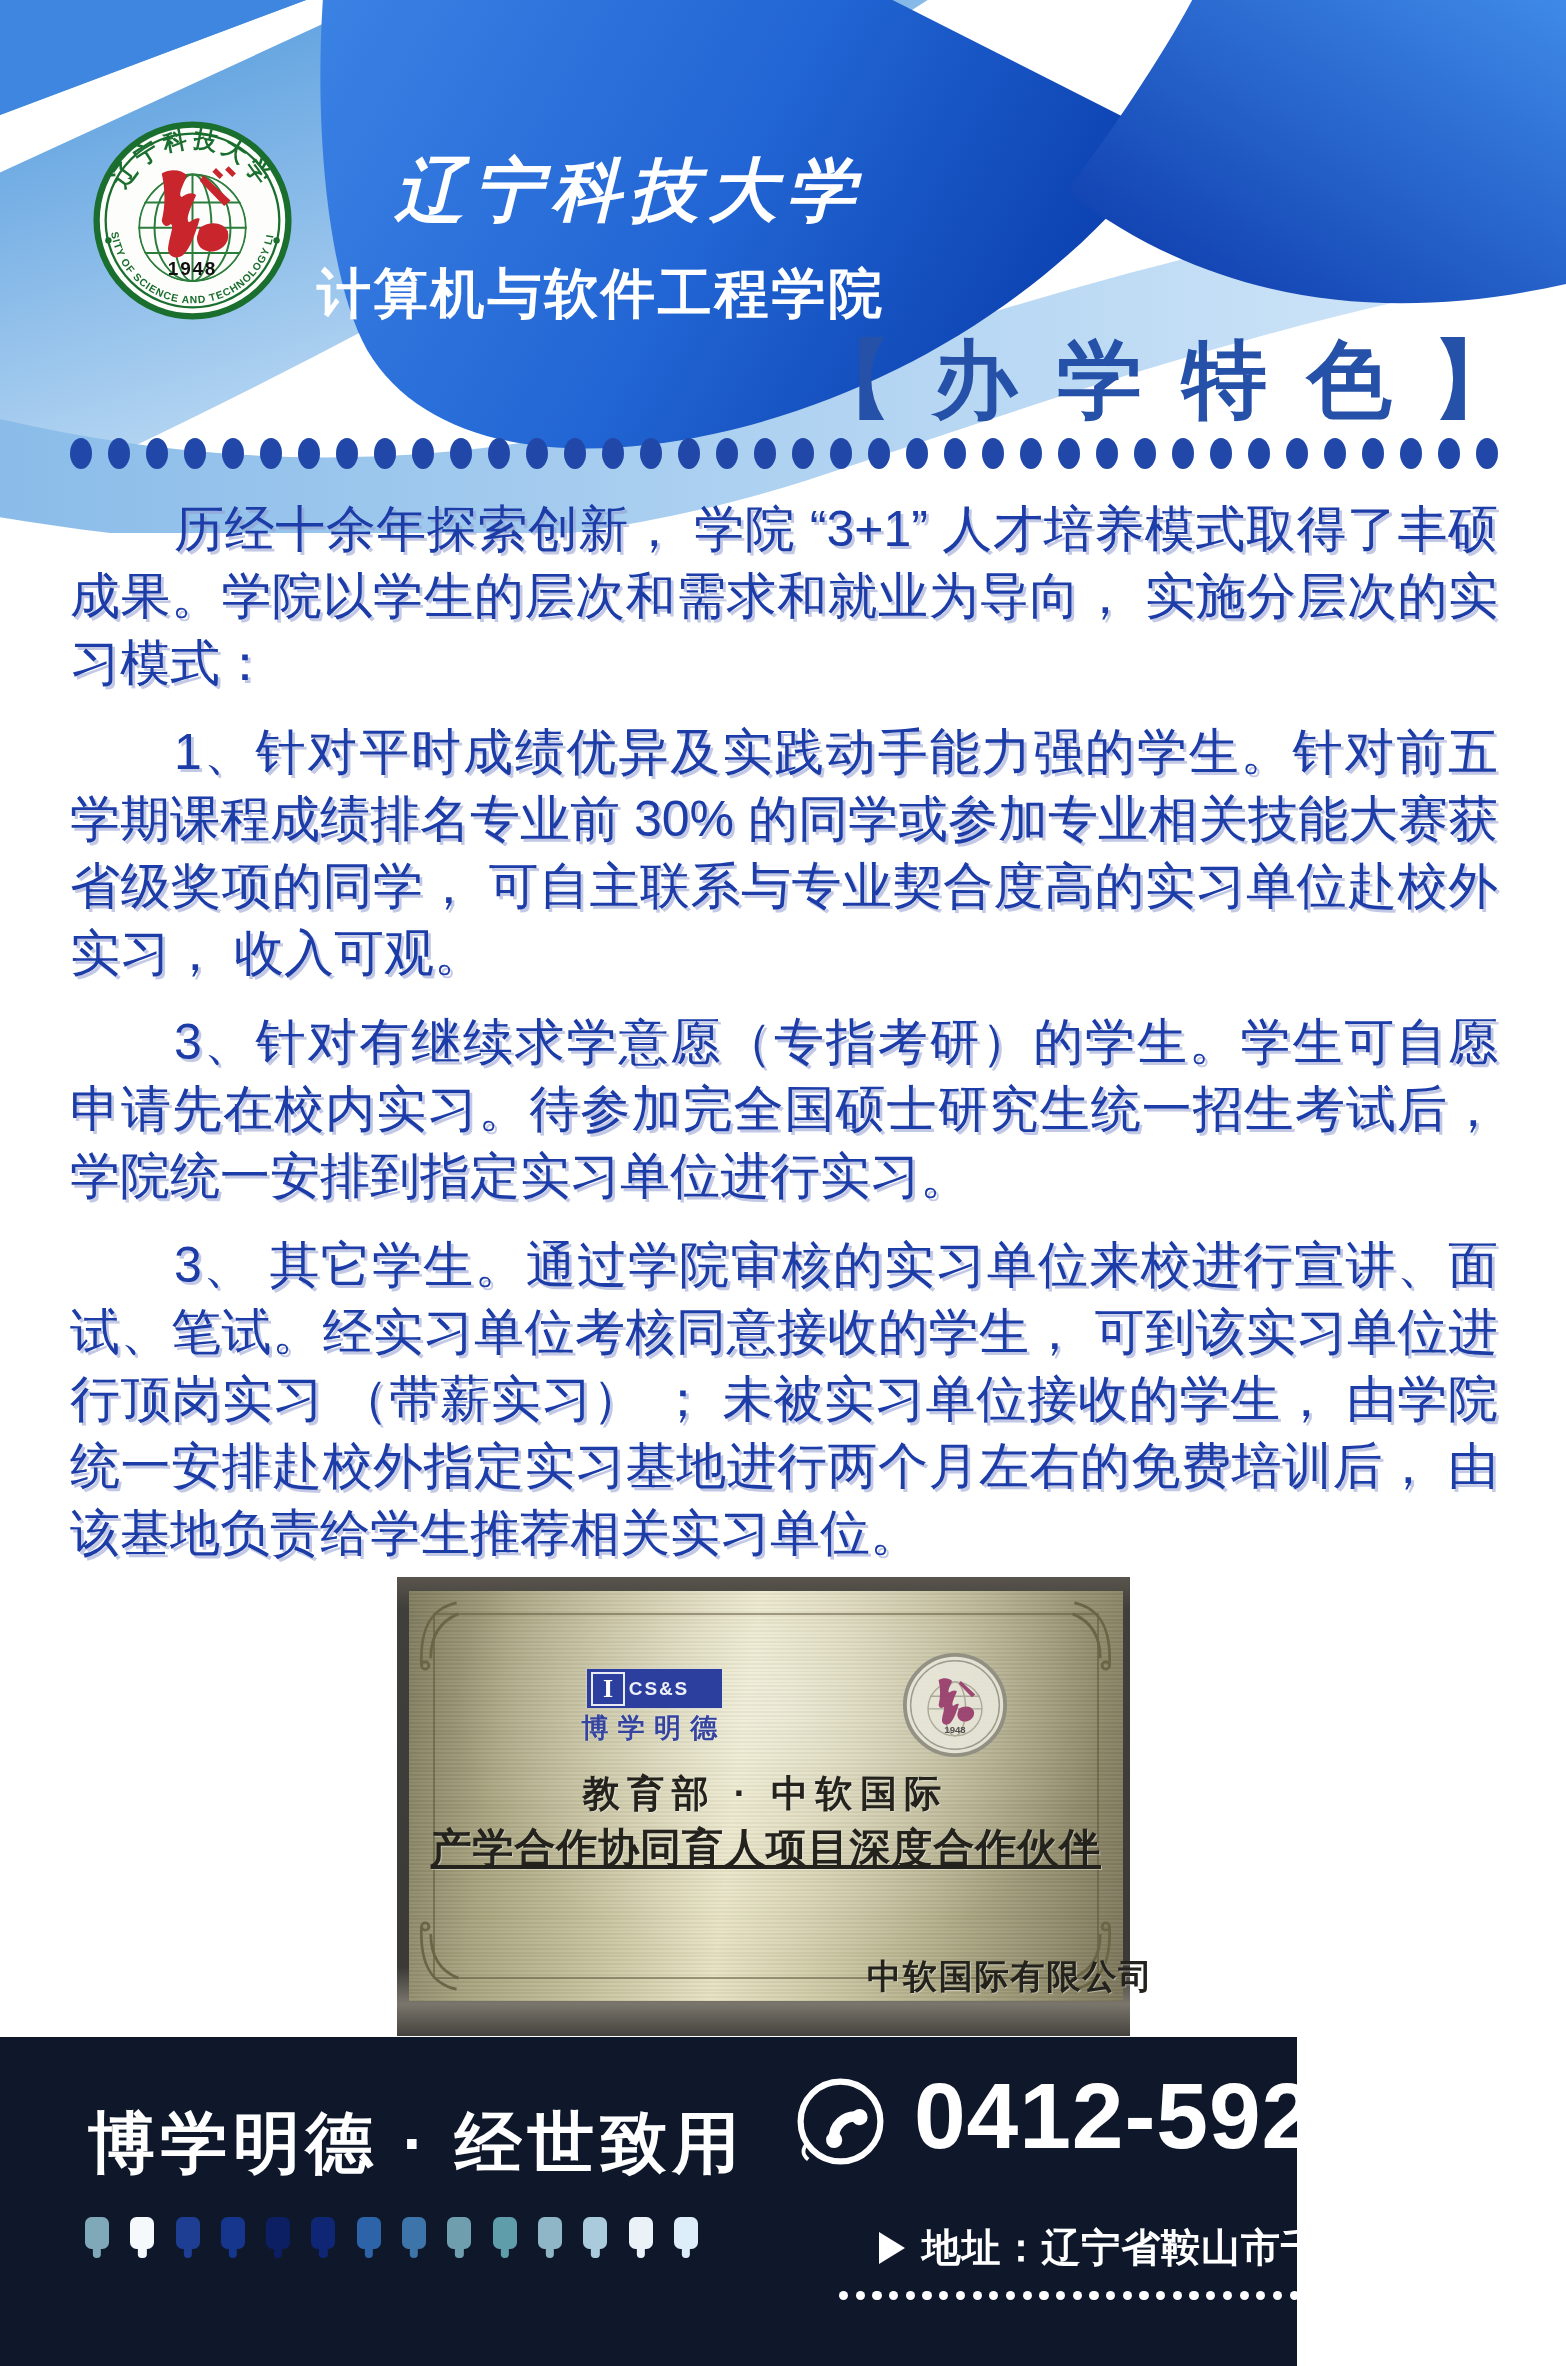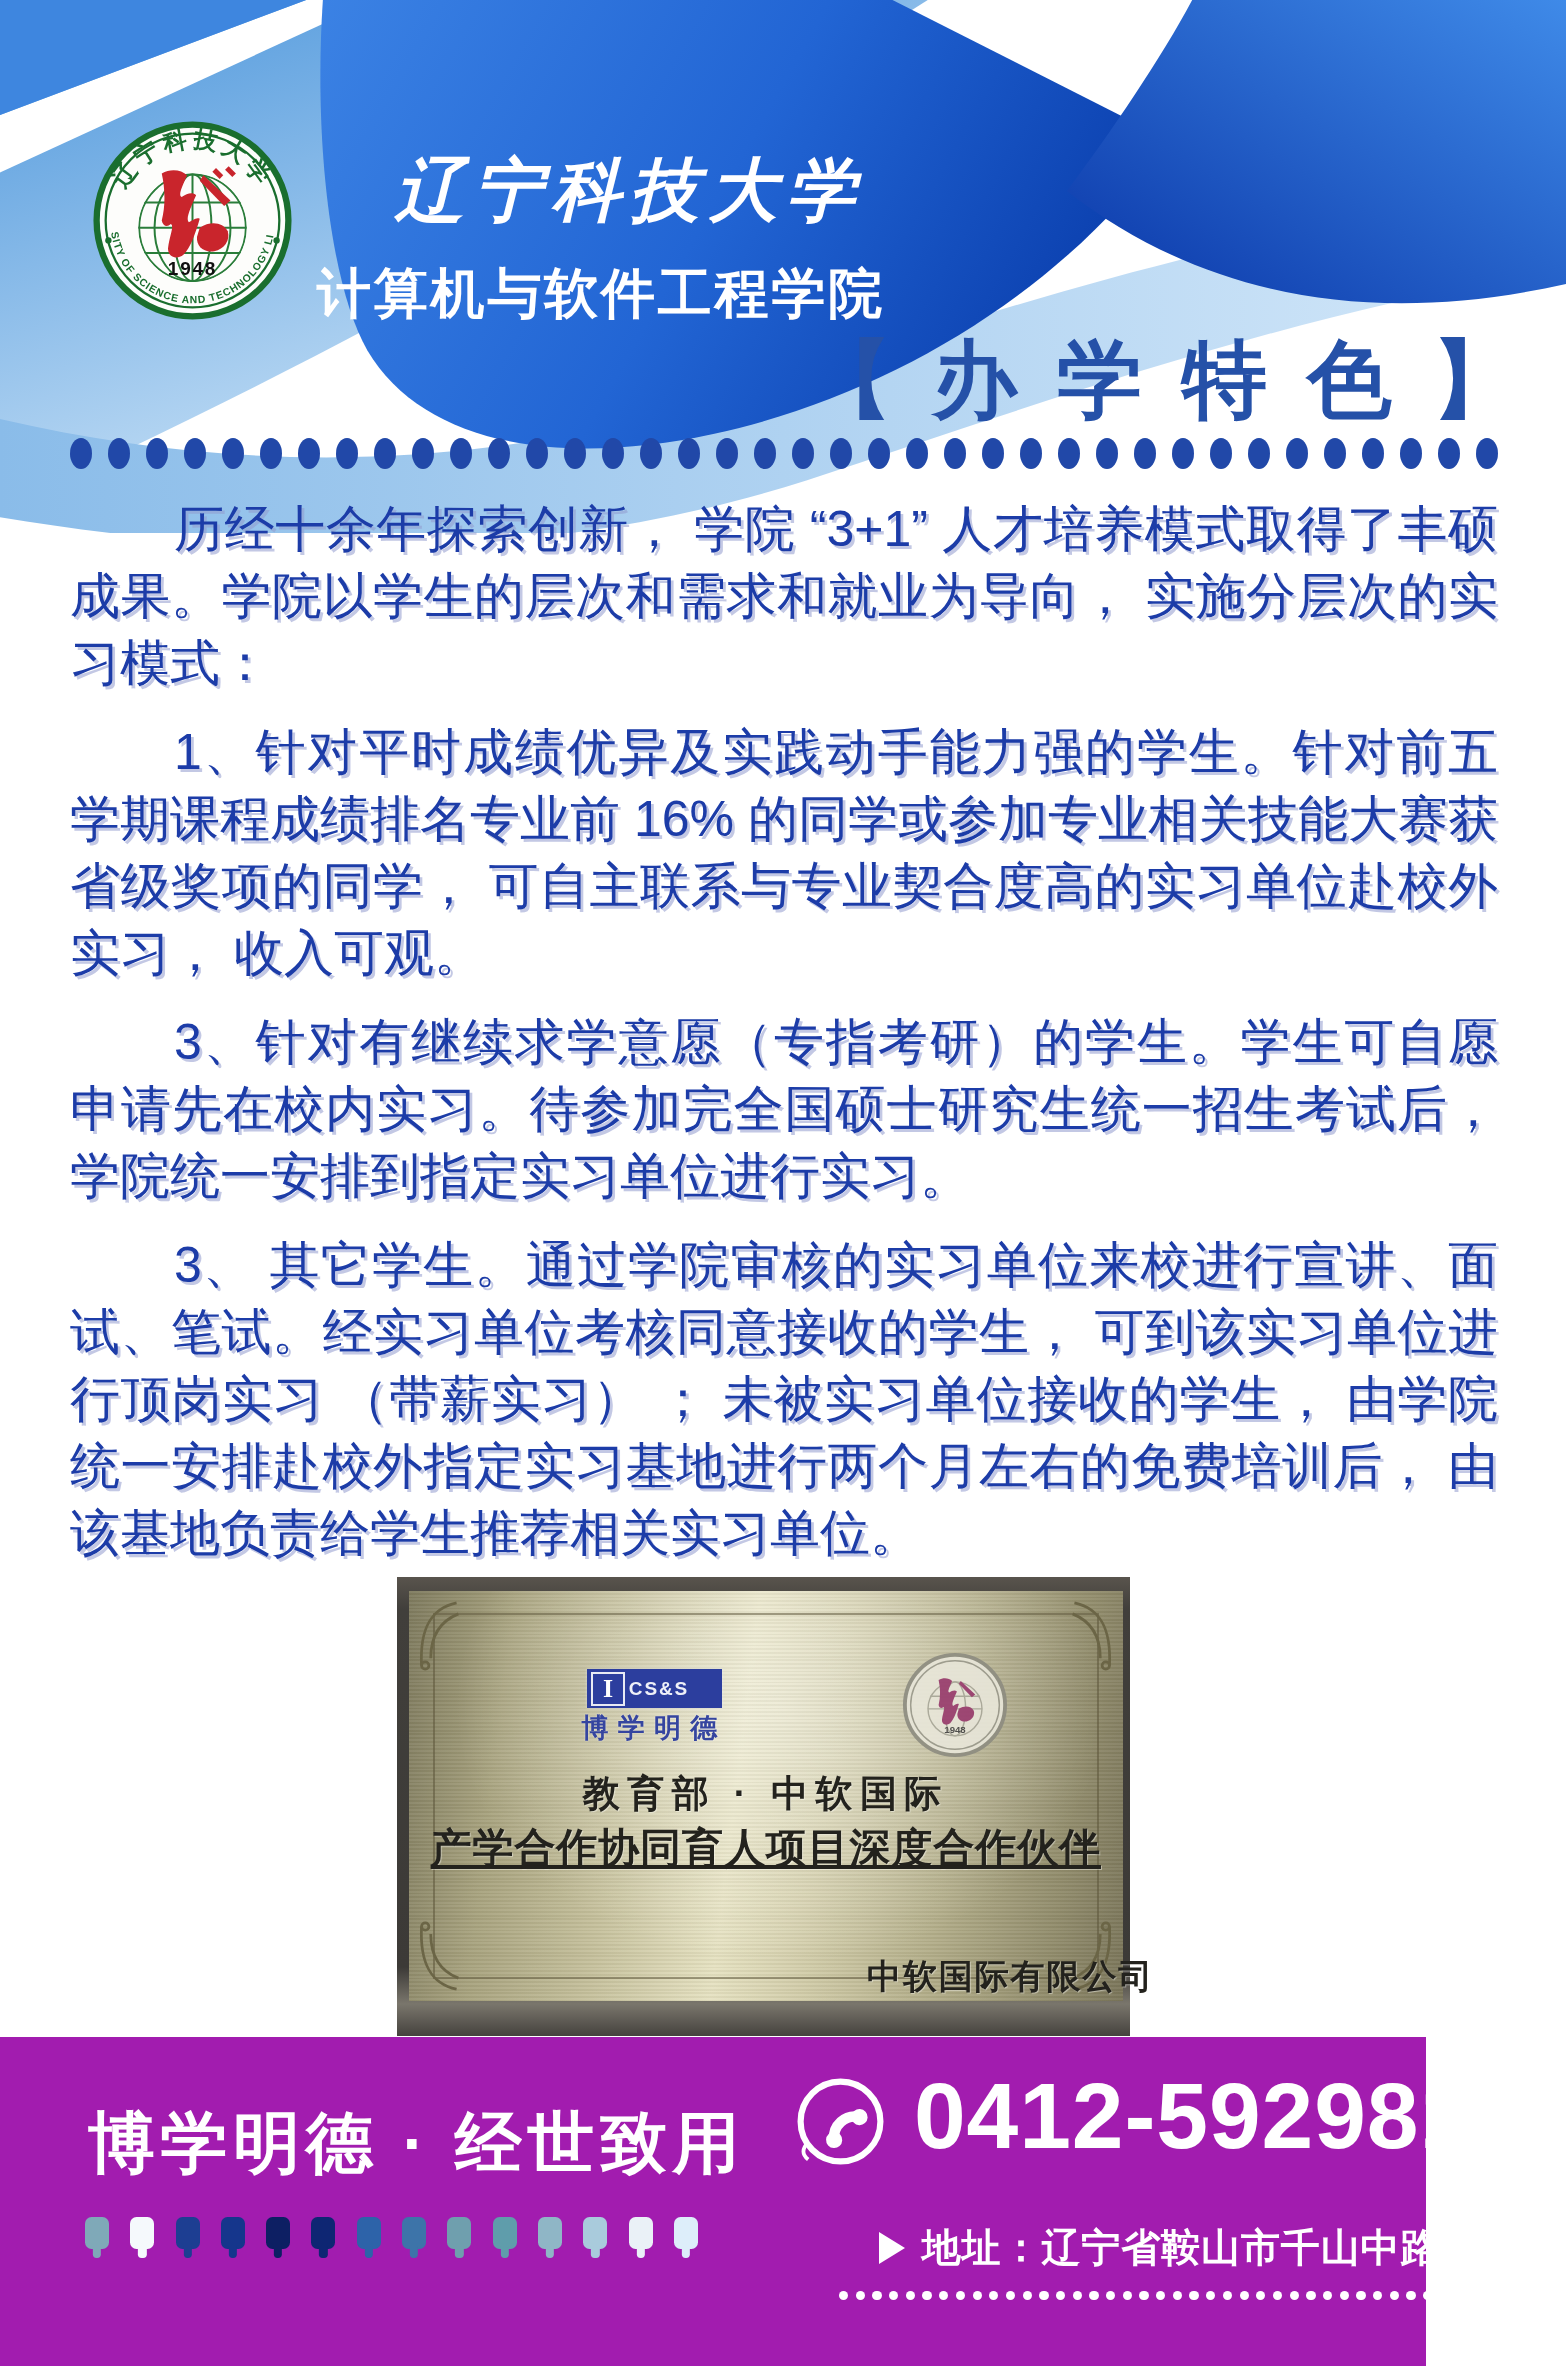--- a/index.html
+++ b/index.html
@@ -80,21 +80,21 @@
     text-shadow:0.9px 0.9px 0.9px rgba(255,255,250,.45);
     text-decoration:underline;
   }
   .pl-company{
     position:absolute;left:458px;top:332px;
     color:#23221d;font-weight:bold;font-size:34px;letter-spacing:1.9px;white-space:nowrap;
     text-shadow:0.9px 0.9px 0.9px rgba(255,255,250,.45);
     margin-top:31px;
   }
   
-  .footer{position:absolute;left:0;top:2037px;width:1426px;height:329px;background:#a21caf;}
+  .footer{position:absolute;left:0;top:2037px;width:1297px;height:329px;background:#0f172a;}
   .slogan{
     position:absolute;left:88px;top:61px;color:#fff;font-weight:bold;
     font-size:67px;letter-spacing:5.6px;white-space:nowrap;
   }
   .pins{position:absolute;left:85px;top:180px;white-space:nowrap;}
   .pin{
     position:relative;display:inline-block;width:24px;height:32px;border-radius:6.5px;margin-right:21.3px;
   }
   .pin::after{
     content:"";position:absolute;left:50%;bottom:-9.3px;transform:translateX(-50%);
@@ -185,21 +185,21 @@
   </svg>
 
   <div class="uni-name">辽宁科技大学</div>
   <div class="college-name">计算机与软件工程学院</div>
 
   <div class="sec-title">【 办 学 特 色 】</div>
   <div class="dots-row"><span class="tdot"></span><span class="tdot"></span><span class="tdot"></span><span class="tdot"></span><span class="tdot"></span><span class="tdot"></span><span class="tdot"></span><span class="tdot"></span><span class="tdot"></span><span class="tdot"></span><span class="tdot"></span><span class="tdot"></span><span class="tdot"></span><span class="tdot"></span><span class="tdot"></span><span class="tdot"></span><span class="tdot"></span><span class="tdot"></span><span class="tdot"></span><span class="tdot"></span><span class="tdot"></span><span class="tdot"></span><span class="tdot"></span><span class="tdot"></span><span class="tdot"></span><span class="tdot"></span><span class="tdot"></span><span class="tdot"></span><span class="tdot"></span><span class="tdot"></span><span class="tdot"></span><span class="tdot"></span><span class="tdot"></span><span class="tdot"></span><span class="tdot"></span><span class="tdot"></span><span class="tdot"></span><span class="tdot"></span></div>
 
   <div class="body-text">
     <p>历经十余年探索创新， 学院 “3+1” 人才培养模式取得了丰硕成果。学院以学生的层次和需求和就业为导向， 实施分层次的实习模式：</p>
-    <p>1、针对平时成绩优异及实践动手能力强的学生。针对前五学期课程成绩排名专业前 16% 的同学或参加专业相关技能大赛获省级奖项的同学， 可自主联系与专业契合度高的实习单位赴校外实习， 收入可观。</p>
+    <p>1、针对平时成绩优异及实践动手能力强的学生。针对前五学期课程成绩排名专业前 30% 的同学或参加专业相关技能大赛获省级奖项的同学， 可自主联系与专业契合度高的实习单位赴校外实习， 收入可观。</p>
     <p>3、针对有继续求学意愿（专指考研）的学生。学生可自愿申请先在校内实习。待参加完全国硕士研究生统一招生考试后， 学院统一安排到指定实习单位进行实习。</p>
     <p>3、 其它学生。通过学院审核的实习单位来校进行宣讲、面试、笔试。经实习单位考核同意接收的学生， 可到该实习单位进行顶岗实习 （带薪实习） ； 未被实习单位接收的学生， 由学院统一安排赴校外指定实习基地进行两个月左右的免费培训后， 由该基地负责给学生推荐相关实习单位。</p>
   </div>
 
   <div class="photo">
     <div class="plaque">
       <div class="plaque-border"></div>
       <svg class="flourish fl-tl" viewBox="0 0 64 84">
         <path d="M6,74 C4,34 16,12 44,6"></path>
           <path d="M16,66 C16,42 26,26 46,18"></path>

